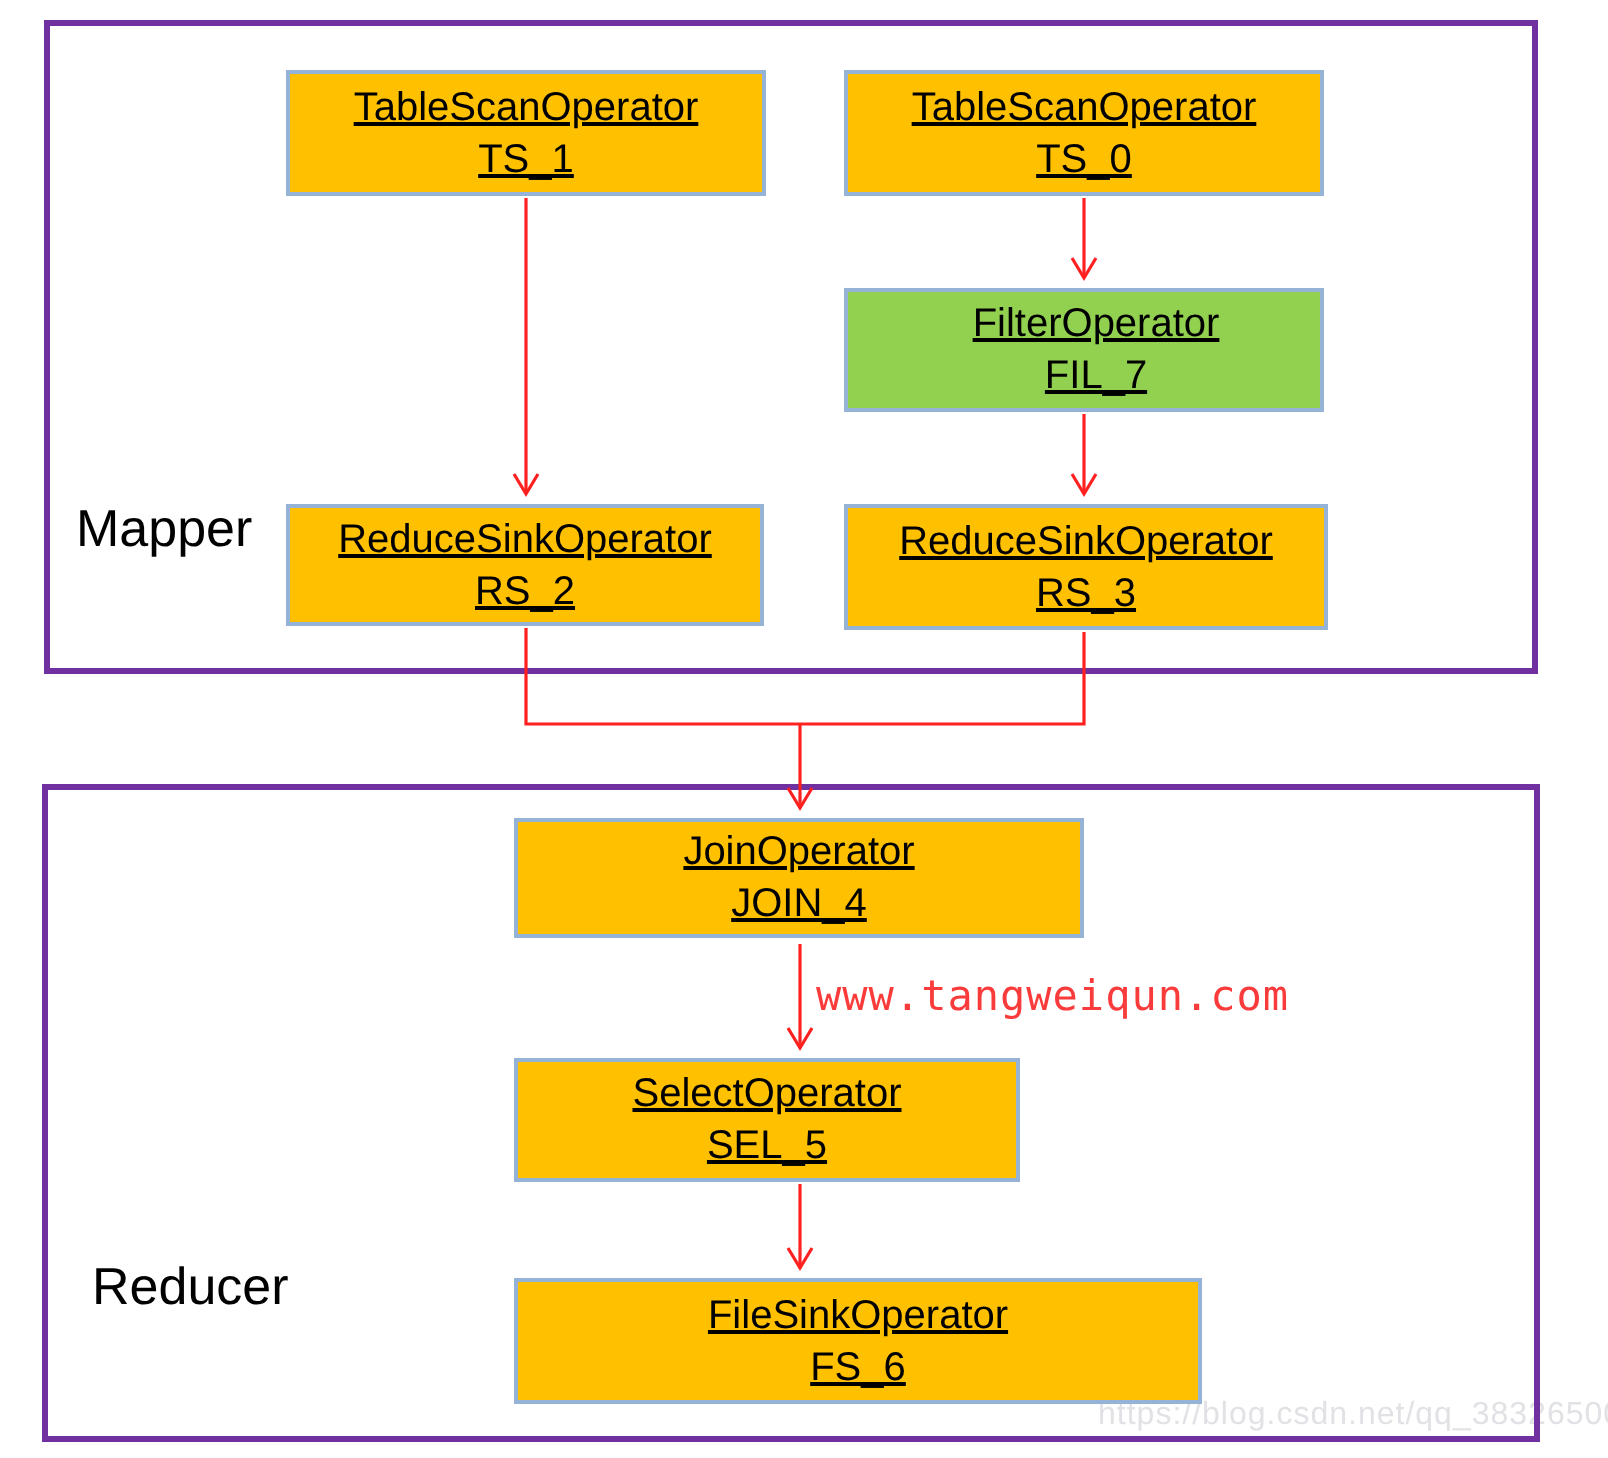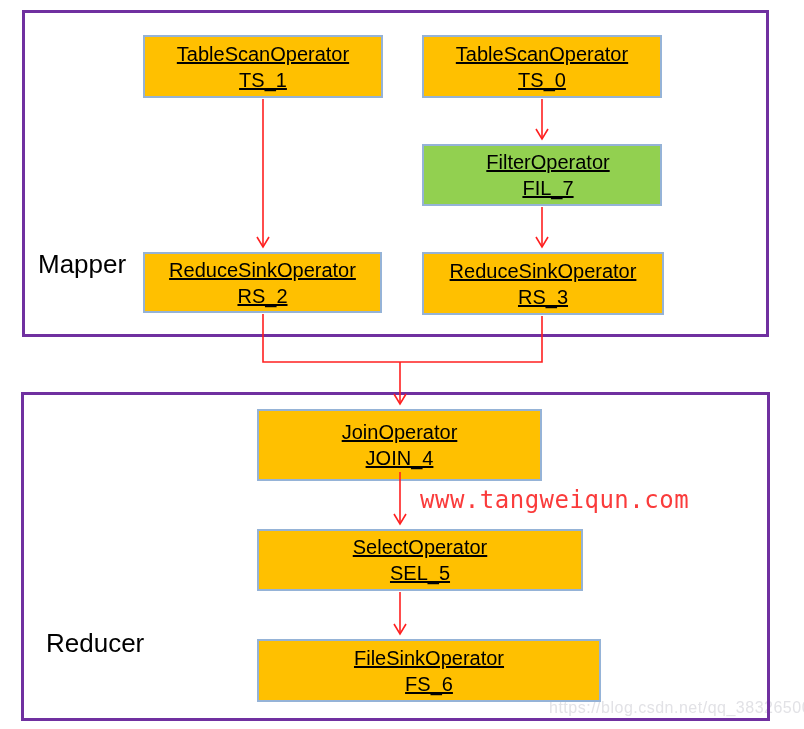--- a/index.html
+++ b/index.html
@@ -24,30 +24,30 @@
     background:var(--node_orange,#FFC000);
     display:flex;flex-direction:column;align-items:center;justify-content:center;
     color:#000;font-size:20px;line-height:26px;text-align:center;text-decoration:underline;
   }
   .node.green{background:var(--node_green,#92D050);padding-left:12px;}
   #node-ts1{left:143px;top:35px;width:240px;height:63px;}
   #node-ts0{left:422px;top:35px;width:240px;height:63px;}
   #node-fil7{left:422px;top:144px;width:240px;height:62px;}
   #node-rs2{left:143px;top:252px;width:239px;height:61px;}
   #node-rs3{left:422px;top:252px;width:242px;height:63px;}
-  #node-join4{left:257px;top:409px;width:285px;height:72px;}
-  #node-sel5{left:257px;top:529px;width:326px;height:62px;}
+  #node-join4{left:257px;top:409px;width:285px;height:60px;}
+  #node-sel5{left:257px;top:529px;width:253px;height:62px;}
   #node-fs6{left:257px;top:639px;width:344px;height:63px;}
   #edge-layer{position:absolute;left:0;top:0;width:804px;height:729px;z-index:4;pointer-events:none;}
   #edge-layer path{fill:none;stroke:var(--arrow,#FF2020);stroke-width:1.6px;}
   #edge-layer marker path{stroke:var(--arrow,#FF2020);}
   #watermark-site{
-    position:absolute;left:420px;top:486px;z-index:5;white-space:nowrap;
+    position:absolute;left:408px;top:486px;z-index:5;white-space:nowrap;
     color:var(--watermark_red,#FA3B3B);font-family:"DejaVu Sans Mono", monospace;
-    font-size:24px;letter-spacing:0.5px;
+    font-size:21px;letter-spacing:0.5px;
   }
   #watermark-blog{
     position:absolute;left:549px;top:699px;z-index:1;white-space:nowrap;
     color:var(--watermark_gray,#E2E2E6);font-size:16px;letter-spacing:0.5px;
   }
 </style>
 </head>
 <body>
 
 <div id="canvas">

